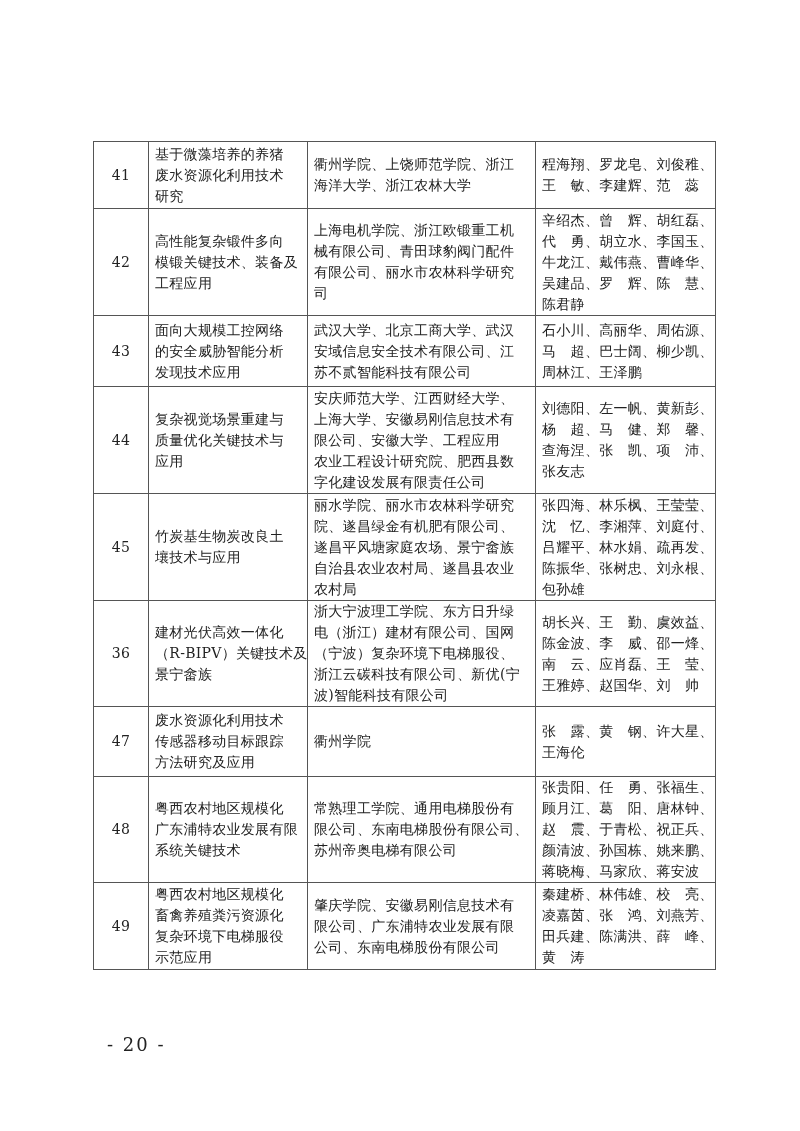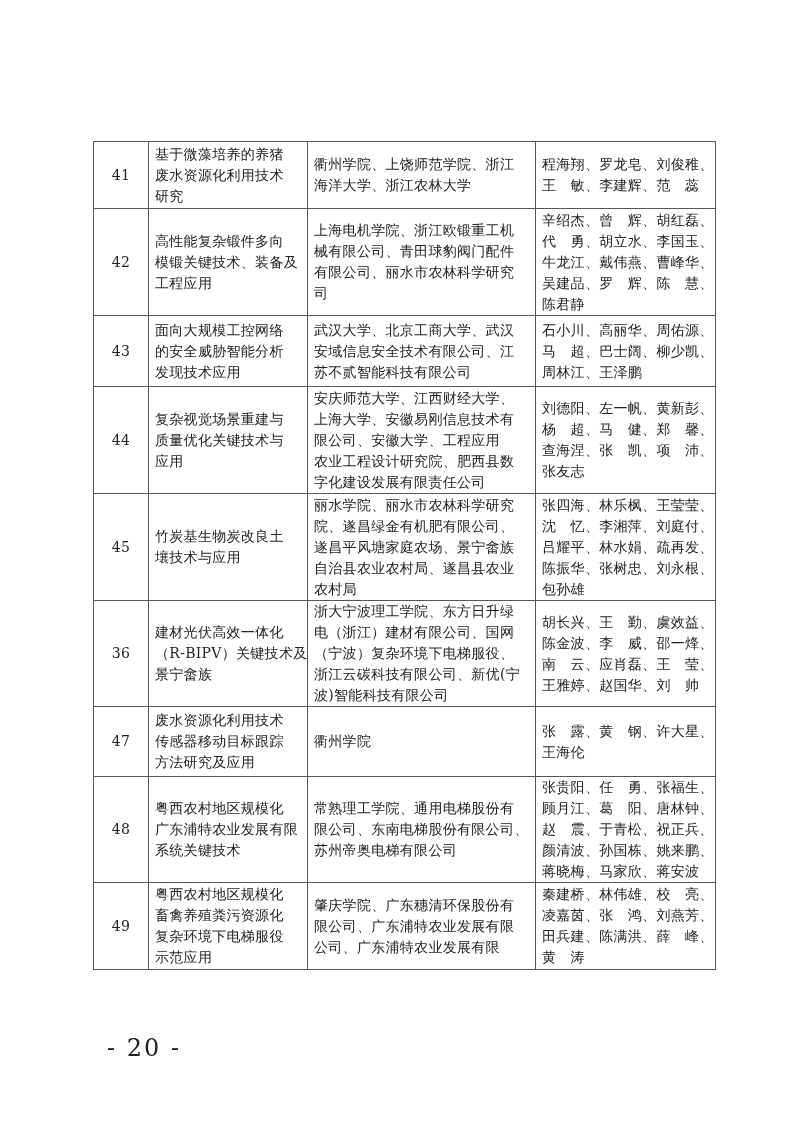--- a/index.html
+++ b/index.html
@@ -8,21 +8,21 @@
   .page { position: absolute; left: 0; top: 0; width: 800px; height: 1131px; }
   table.awards { position: absolute; left: 93px; top: 141px; width: 622px;
                  border-collapse: collapse; table-layout: fixed; }
   table.awards td { border: 1px solid #555; vertical-align: middle;
                     font-size: 14px; line-height: 21px; padding: 0 6px;
                     letter-spacing: 0.3px; }
   td.num { text-align: center; padding: 0; }
   td.title, td.units, td.people { text-align: left; }
   col.c1 { width: 55px; } col.c2 { width: 159px; } col.c3 { width: 228px; } col.c4 { width: 180px; }
   .ln { display: block; white-space: nowrap; }
-  .page-num { position: absolute; left: 107px; top: 1034px; font-size: 24px;
+  .page-num { position: absolute; left: 107px; top: 1034px; font-size: 18px;
               letter-spacing: 2px; color: #222; }
 </style>
 </head>
 <body>
 
 <div class="page">
   <table class="awards">
     <colgroup>
         <col class="c1">
         <col class="c2">
@@ -185,23 +185,23 @@
         </tr>
         <tr style="height: 87px;">
           <td class="num">49</td>
           <td class="title">
             <span class="ln">粤西农村地区规模化</span>
             <span class="ln">畜禽养殖粪污资源化</span>
             <span class="ln">复杂环境下电梯服役</span>
             <span class="ln">示范应用</span>
           </td>
           <td class="units">
-            <span class="ln">肇庆学院、广东穗清环保股份有</span>
+            <span class="ln">肇庆学院、安徽易刚信息技术有</span>
             <span class="ln">限公司、广东浦特农业发展有限</span>
-            <span class="ln">公司、广东浦特农业发展有限</span>
+            <span class="ln">公司、东南电梯股份有限公司</span>
           </td>
           <td class="people">
             <span class="ln">秦建桥、林伟雄、校　亮、</span>
             <span class="ln">凌嘉茵、张　鸿、刘燕芳、</span>
             <span class="ln">田兵建、陈满洪、薛　峰、</span>
             <span class="ln">黄　涛</span>
           </td>
         </tr>
       </tbody>
   </table>

